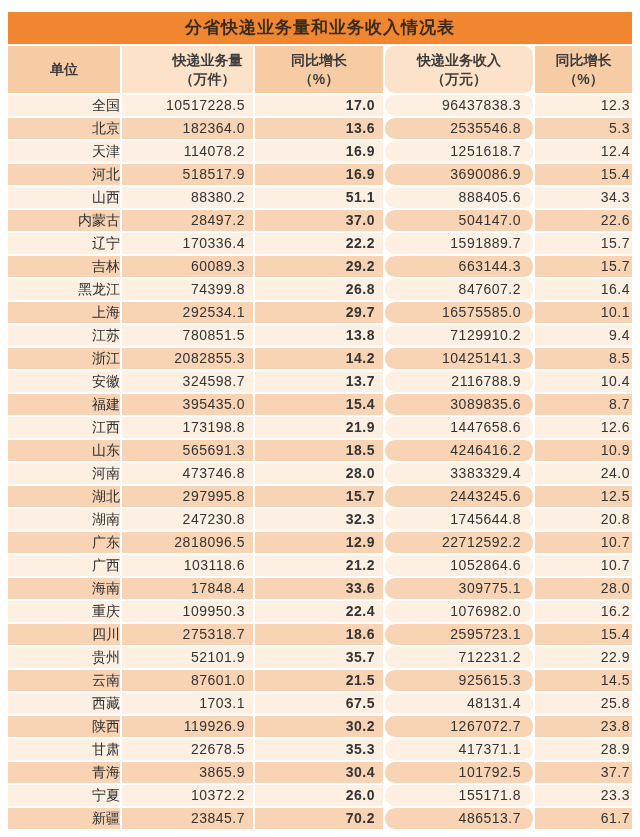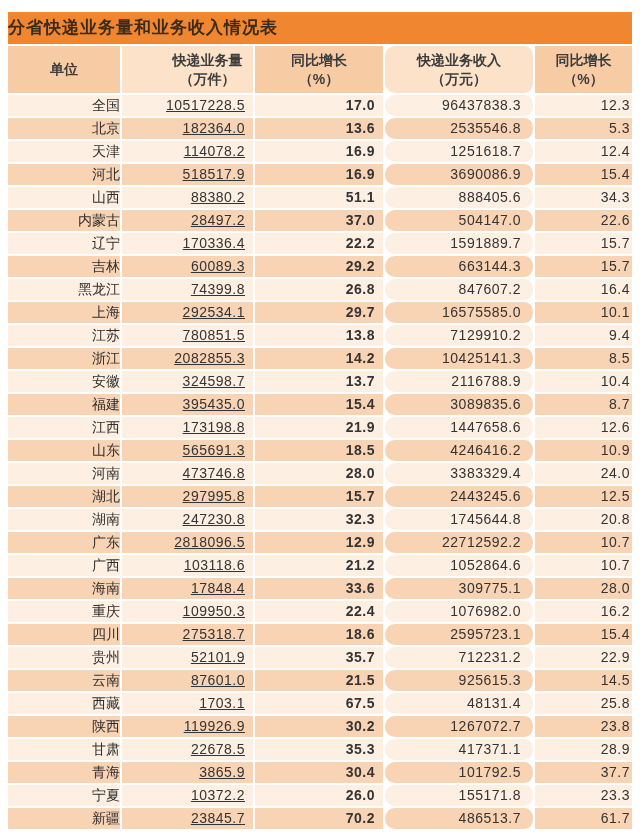--- a/index.html
+++ b/index.html
@@ -10,21 +10,21 @@
     color: #333333;
     overflow: hidden;
   }
   .sheet { width: 624px; margin: 12px 8px 0 8px; }
 
   .title-bar {
     height: 32px; line-height: 32px;
     background: #F0862F;
     color: #3A2B1A;
     font-size: 17px; font-weight: bold;
-    letter-spacing: 1px;
+    text-align: center; letter-spacing: 1px;
     margin-bottom: 2px;
   }
 
   .header-row { display: flex; height: 47px; margin-bottom: 2px; }
   .header-cell {
     display: flex; flex-direction: column; justify-content: center; align-items: center;
     font-size: 14px; font-weight: bold; color: #3d3d3d; line-height: 1.35;
     border-right: 2px solid #ffffff;
   }
   .header-cell:last-child { border-right: none; }
@@ -41,21 +41,21 @@
   .row.light .cell { background: #FDEFE1; }
   .row.dark  .cell { background: #F8D3B4; }
   .cell {
     font-size: 14px; line-height: 21px;
     border-right: 2px solid #ffffff;
     white-space: nowrap; overflow: hidden;
   }
   .cell:last-child { border-right: none; }
   .cell.name { text-align: right; color: #2f2f2f; }
   .cell.num  { text-align: right; color: #343434; letter-spacing: 0.5px; }
-  .cell.num.col-1 { padding-right: 8px; text-decoration: underline; }
+  .cell.num.col-1 { padding-right: 8px; }
   .cell.num.col-2 { padding-right: 8px; font-weight: bold; }
   .cell.num.col-3 { padding-right: 12px; }
   .cell.num.col-4 { padding-right: 2px; }
 </style>
 </head>
 <body>
 
 <div class="sheet">
 
   <div class="title-bar">分省快递业务量和业务收入情况表</div>

